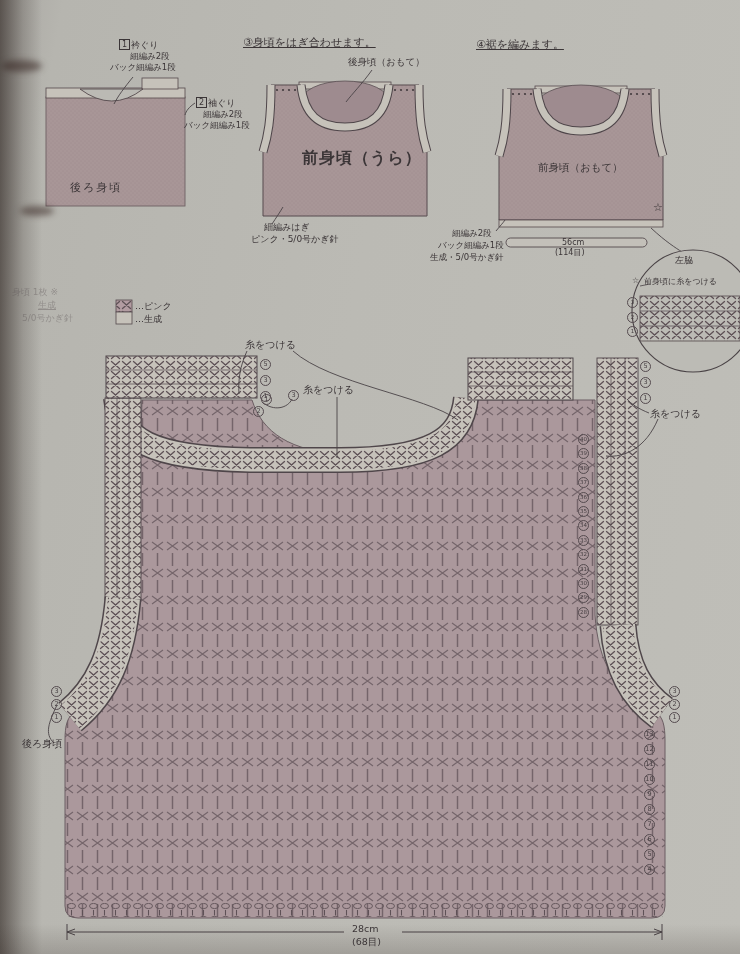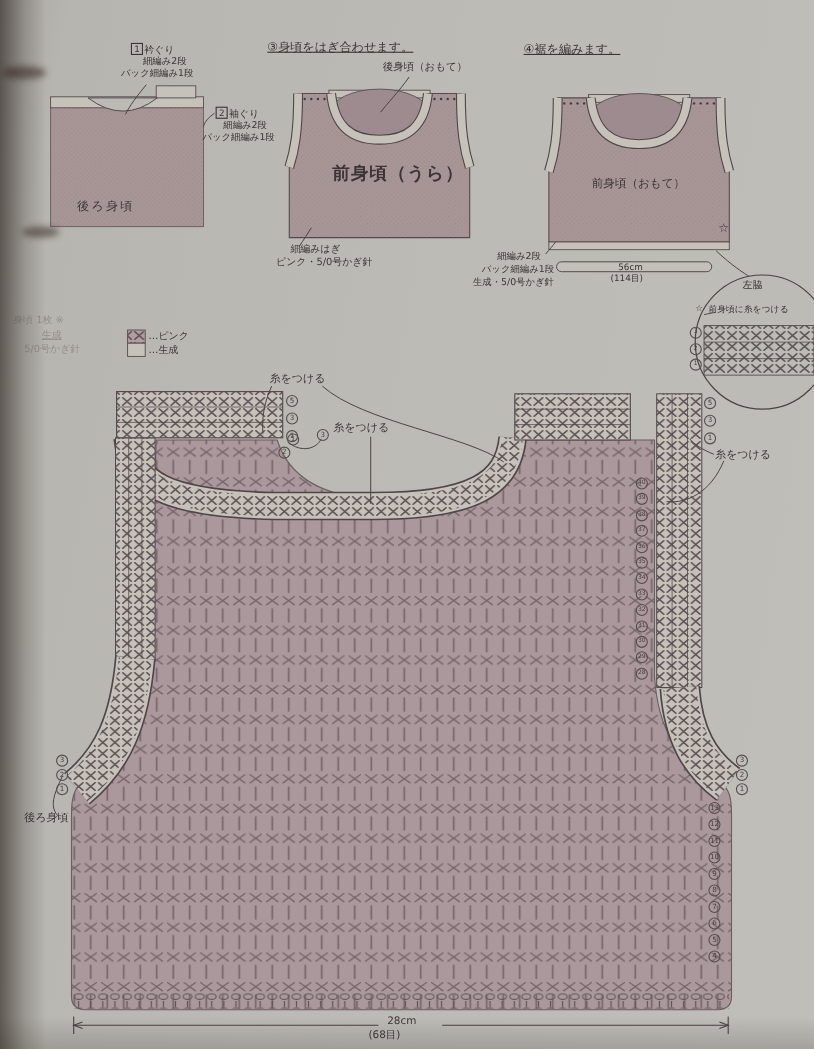--- a/index.html
+++ b/index.html
@@ -271,15 +271,15 @@
       <span class="cn">2</span>
       <span class="cn">1</span>
     </div>
   <div class="col" style="left:51px;top:686px;gap:2px;">
       <span class="cn">3</span>
       <span class="cn">2</span>
       <span class="cn">1</span>
     </div>
 
   <div class="t" style="left:352px;top:924px;font-size:9.5px;">28cm</div>
-  <div class="t" style="left:335px;top:937px;font-size:9.5px;">(68目)</div>
+  <div class="t" style="left:352px;top:937px;font-size:9.5px;">(68目)</div>
 
 </div>
 
 </body></html>

